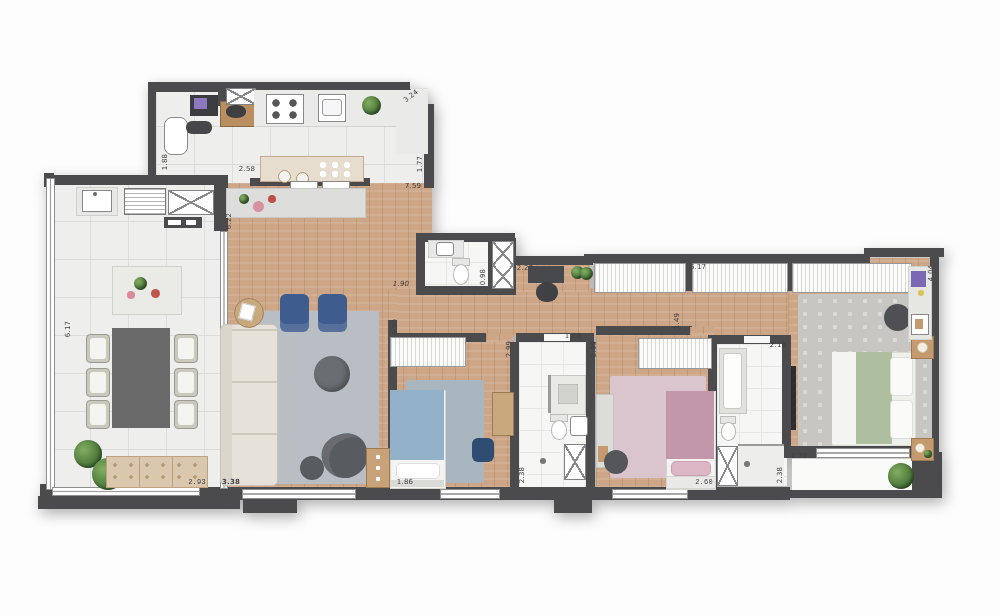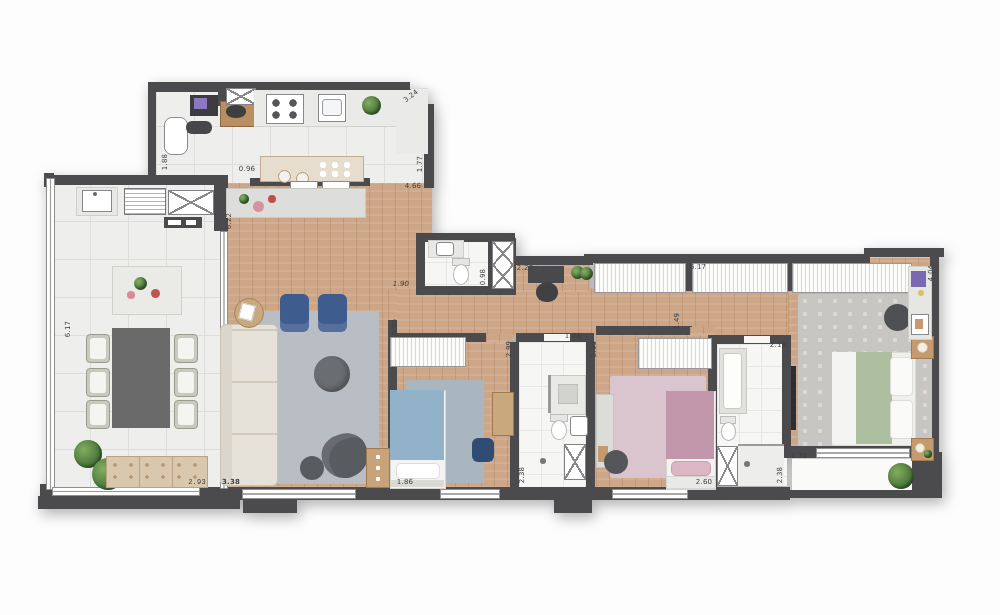--- a/index.html
+++ b/index.html
@@ -256,36 +256,36 @@
   <div class="abs" style="left:908px;top:266px;width:22px;height:72px;background:#e6e6e3;border:1px solid #cfcfcc;"></div>
   <div class="abs" style="left:911px;top:271px;width:15px;height:16px;background:#7a68b3;"></div>
   <div class="circ" style="left:918px;top:290px;width:6px;height:6px;background:#d9c35a;"></div>
   <div class="whitebox" style="left:911px;top:314px;width:16px;height:19px;"></div>
   <div class="abs" style="left:915px;top:319px;width:8px;height:10px;background:#c49a6e;"></div>
   <div class="plant" style="left:888px;top:463px;width:26px;height:26px;"></div>
 
  <span class="dim" style="left: 411px; top: 96px; transform: translate(-50%, -50%) rotate(-38deg);">3.24</span>
       <span class="dim" style="left: 420px; top: 164px; transform: translate(-50%, -50%) rotate(-90deg);">1.77</span>
       <span class="dim" style="left: 165px; top: 162px; transform: translate(-50%, -50%) rotate(-90deg);">1.88</span>
-      <span class="dim" style="left: 247px; top: 169px; transform: translate(-50%, -50%) rotate(0deg);">0.96</span>
-      <span class="dim" style="left: 413px; top: 186px; transform: translate(-50%, -50%) rotate(0deg);">4.66</span>
+      <span class="dim" style="left: 247px; top: 169px; transform: translate(-50%, -50%) rotate(0deg);">2.58</span>
+      <span class="dim" style="left: 413px; top: 186px; transform: translate(-50%, -50%) rotate(0deg);">7.59</span>
       <span class="dim" style="left: 229px; top: 221px; transform: translate(-50%, -50%) rotate(-90deg);">6.22</span>
       <span class="dim" style="left: 68px; top: 329px; transform: translate(-50%, -50%) rotate(-90deg);">6.17</span>
       <span class="dim" style="left: 197px; top: 482px; transform: translate(-50%, -50%) rotate(0deg); font-family: Liberation Mono, monospace;">2.93</span>
       <span class="dim" style="left: 231px; top: 482px; transform: translate(-50%, -50%) rotate(0deg); font-weight: bold;">3.38</span>
       <span class="dim" style="left: 401px; top: 284px; transform: translate(-50%, -50%) rotate(0deg); font-style: italic;">1.90</span>
       <span class="dim" style="left: 483px; top: 277px; transform: translate(-50%, -50%) rotate(-90deg);">0.98</span>
       <span class="dim" style="left: 395px; top: 327px; transform: translate(-50%, -50%) rotate(-90deg);">0.90</span>
       <span class="dim" style="left: 525px; top: 268px; transform: translate(-50%, -50%) rotate(0deg);">2.27</span>
       <span class="dim" style="left: 698px; top: 267px; transform: translate(-50%, -50%) rotate(0deg);">6.17</span>
       <span class="dim" style="left: 677px; top: 321px; transform: translate(-50%, -50%) rotate(-90deg);">1.49</span>
       <span class="dim" style="left: 509px; top: 349px; transform: translate(-50%, -50%) rotate(-90deg);">2.99</span>
       <span class="dim" style="left: 573px; top: 336px; transform: translate(-50%, -50%) rotate(0deg);">1.28</span>
       <span class="dim" style="left: 594px; top: 349px; transform: translate(-50%, -50%) rotate(-90deg);">2.99</span>
       <span class="dim" style="left: 778px; top: 345px; transform: translate(-50%, -50%) rotate(0deg);">2.18</span>
       <span class="dim" style="left: 405px; top: 482px; transform: translate(-50%, -50%) rotate(0deg);">1.86</span>
       <span class="dim" style="left: 522px; top: 475px; transform: translate(-50%, -50%) rotate(-90deg);">2.38</span>
-      <span class="dim" style="left: 704px; top: 482px; transform: translate(-50%, -50%) rotate(0deg);">2.60</span>
+      <span class="dim" style="left: 704px; top: 482px; transform: translate(-50%, -50%) rotate(0deg); font-family: Liberation Mono, monospace;">2.60</span>
       <span class="dim" style="left: 780px; top: 475px; transform: translate(-50%, -50%) rotate(-90deg);">2.38</span>
       <span class="dim" style="left: 799px; top: 456px; transform: translate(-50%, -50%) rotate(0deg);">1.70</span>
       <span class="dim" style="left: 931px; top: 273px; transform: translate(-50%, -50%) rotate(-90deg);">4.04</span>
     </div>
 </div>
 
 </body></html>

